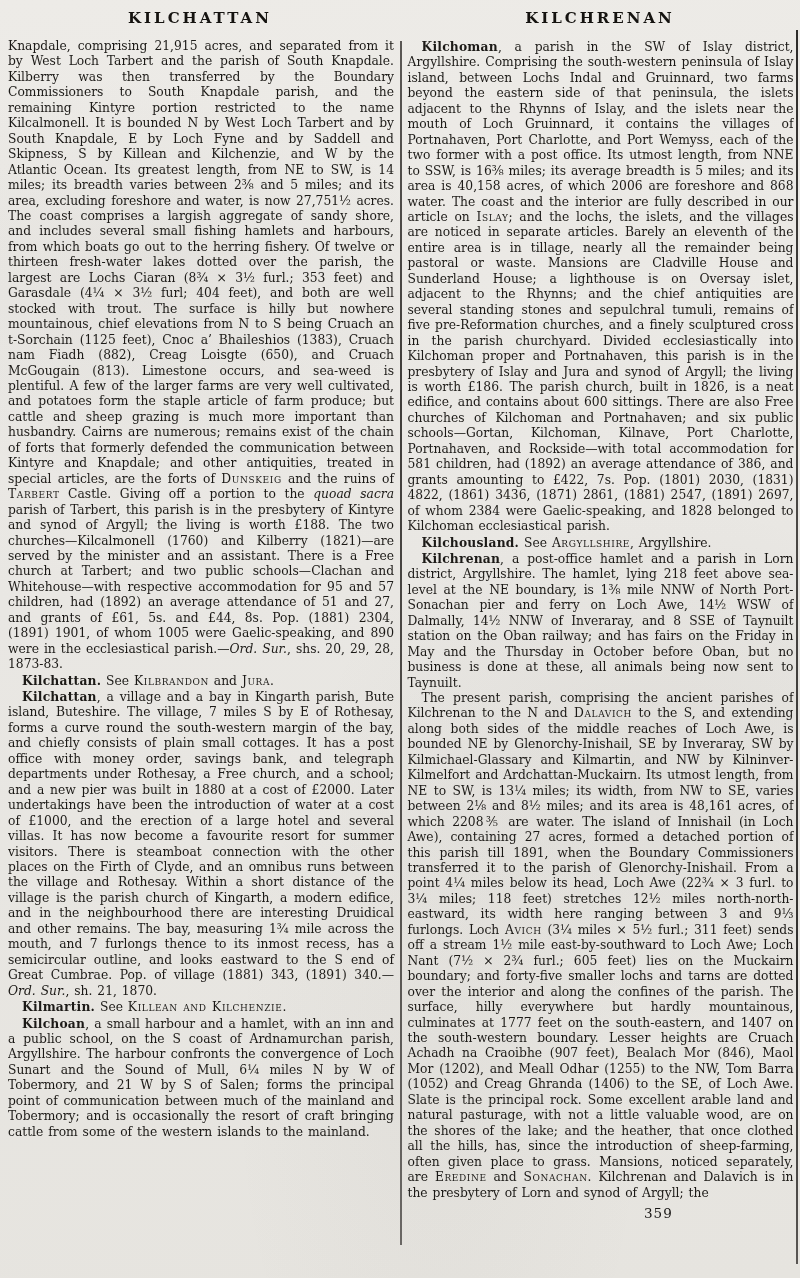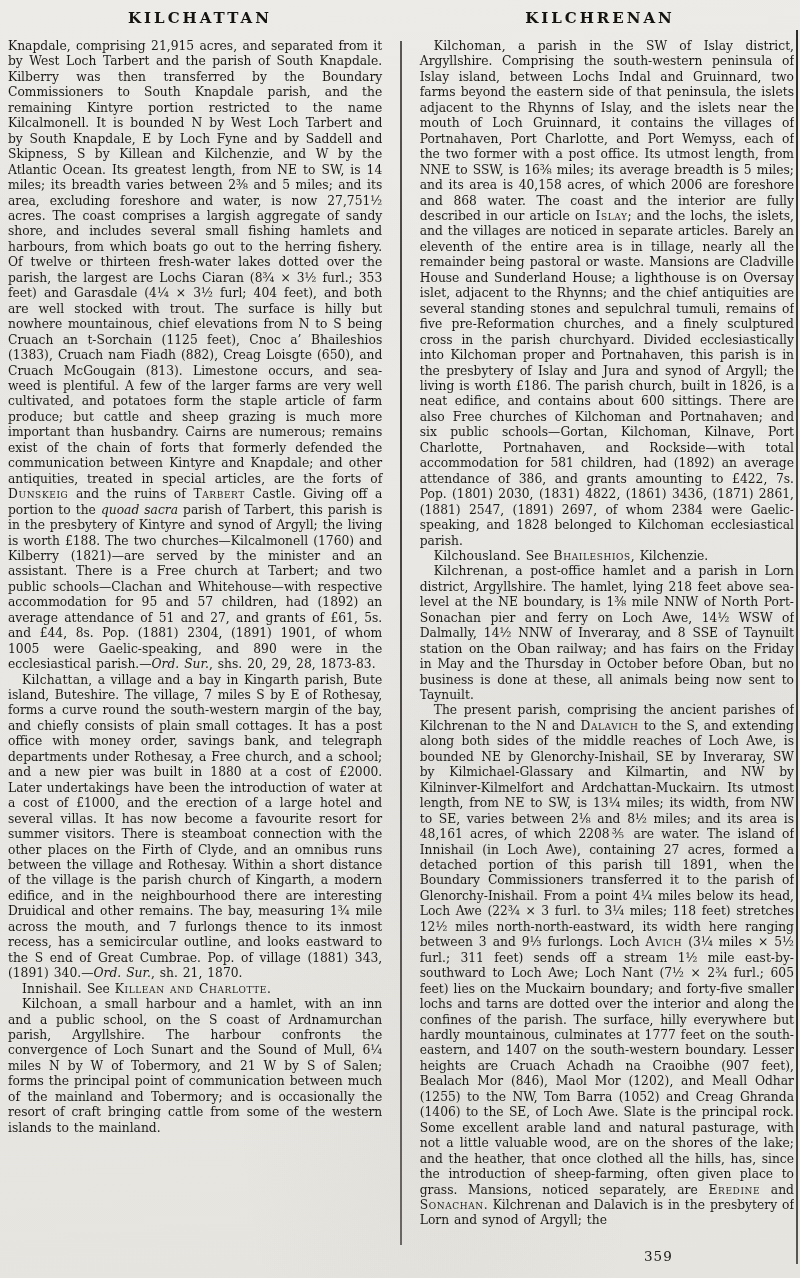--- a/index.html
+++ b/index.html
@@ -34,21 +34,20 @@
     font-size:15px;
     letter-spacing:3px;
     color:#151310;
   }
   .columns{
     position:absolute;
     top:39px;left:8px;
     width:786px;height:1206px;
     display:flex;
     overflow:hidden;
-    gap:12px;
   }
   .column{
     width:386px;
     text-align:justify;
     hyphens:auto;
   }
   .divider{
     width:1.5px;
     margin:2px 6px 0 6px;
     background:linear-gradient(#5a5754, #3f3c39 30%, #55524f 70%, #6a6764);
@@ -60,26 +59,26 @@
     width:2px;
     background:linear-gradient(#2e2c2a, #4a4744 40%, #2e2c2a 80%, #5a5754);
   }
   .para{
     margin:0;
     font-size:12.3px;
     line-height:15.45px;
     word-spacing:1px;
   }
   .para.indent{text-indent:14px;}
-  .bold{font-weight:normal;letter-spacing:0.2px;}
+  .bold{font-weight:bold;letter-spacing:0.2px;}
   .italic{font-style:italic;}
   .smallcaps{font-variant:small-caps;letter-spacing:0.6px;margin-top:40px;}
   .page-number{
     position:absolute;
-    top:1248px;left:644px;
+    top:1205px;left:644px;
     font-size:13.5px;
     letter-spacing:1px;
     color:#181614;
   }
 </style>
 </head>
 <body>
 
 <div class="page">
 
@@ -88,28 +87,29 @@
       <span class="col-header">KILCHATTAN</span>
     </div>
     <div class="header-cell">
       <span class="col-header">KILCHRENAN</span>
     </div>
   </div>
 
   <div class="columns">
     <div class="column">
         <p class="para"><span>Knapdale, comprising 21,915 acres, and separated from it by West Loch Tarbert and the parish of South Knapdale. Kilberry was then transferred by the Boundary Commissioners to South Knapdale parish, and the remaining Kintyre portion restricted to the name Kilcalmonell. It is bounded N by West Loch Tarbert and by South Knapdale, E by Loch Fyne and by Saddell and Skipness, S by Killean and Kilchenzie, and W by the Atlantic Ocean. Its greatest length, from NE to SW, is 14 miles; its breadth varies between 2⅜ and 5 miles; and its area, excluding foreshore and water, is now 27,751½ acres. The coast comprises a largish aggregate of sandy shore, and includes several small fishing hamlets and harbours, from which boats go out to the herring fishery. Of twelve or thirteen fresh-water lakes dotted over the parish, the largest are Lochs Ciaran (8¾ × 3½ furl.; 353 feet) and Garasdale (4¼ × 3½ furl; 404 feet), and both are well stocked with trout. The surface is hilly but nowhere mountainous, chief elevations from N to S being Cruach an t-Sorchain (1125 feet), Cnoc a’ Bhaileshios (1383), Cruach nam Fiadh (882), Creag Loisgte (650), and Cruach McGougain (813). Limestone occurs, and sea-weed is plentiful. A few of the larger farms are very well cultivated, and potatoes form the staple article of farm produce; but cattle and sheep grazing is much more important than husbandry. Cairns are numerous; remains exist of the chain of forts that formerly defended the communication between Kintyre and Knapdale; and other antiquities, treated in special articles, are the forts of </span><span class="smallcaps">Dunskeig</span><span> and the ruins of </span><span class="smallcaps">Tarbert</span><span> Castle. Giving off a portion to the </span><span class="italic">quoad sacra</span><span> parish of Tarbert, this parish is in the presbytery of Kintyre and synod of Argyll; the living is worth £188. The two churches—Kilcalmonell (1760) and Kilberry (1821)—are served by the minister and an assistant. There is a Free church at Tarbert; and two public schools—Clachan and Whitehouse—with respective accommodation for 95 and 57 children, had (1892) an average attendance of 51 and 27, and grants of £61, 5s. and £44, 8s. Pop. (1881) 2304, (1891) 1901, of whom 1005 were Gaelic-speaking, and 890 were in the ecclesiastical parish.—</span><span class="italic">Ord. Sur.</span><span>, shs. 20, 29, 28, 1873-83.</span></p>
+        <p class="para indent"><span class="bold">Kilchattan.</span><span> See </span><span class="smallcaps">Kilbrandon</span><span> and </span><span class="smallcaps">Jura</span><span>.</span></p>
         <p class="para indent"><span class="bold">Kilchattan</span><span>, a village and a bay in Kingarth parish, Bute island, Buteshire. The village, 7 miles S by E of Rothesay, forms a curve round the south-western margin of the bay, and chiefly consists of plain small cottages. It has a post office with money order, savings bank, and telegraph departments under Rothesay, a Free church, and a school; and a new pier was built in 1880 at a cost of £2000. Later undertakings have been the introduction of water at a cost of £1000, and the erection of a large hotel and several villas. It has now become a favourite resort for summer visitors. There is steamboat connection with the other places on the Firth of Clyde, and an omnibus runs between the village and Rothesay. Within a short distance of the village is the parish church of Kingarth, a modern edifice, and in the neighbourhood there are interesting Druidical and other remains. The bay, measuring 1¾ mile across the mouth, and 7 furlongs thence to its inmost recess, has a semicircular outline, and looks eastward to the S end of Great Cumbrae. Pop. of village (1881) 343, (1891) 340.—</span><span class="italic">Ord. Sur.</span><span>, sh. 21, 1870.</span></p>
-        <p class="para indent"><span class="bold">Innishail.</span><span> See </span><span class="smallcaps">Killean and Charlotte</span><span>.</span></p>
+        <p class="para indent"><span class="bold">Kilmartin.</span><span> See </span><span class="smallcaps">Killean and Kilchenzie</span><span>.</span></p>
         <p class="para indent"><span class="bold">Kilchoan</span><span>, a small harbour and a hamlet, with an inn and a public school, on the S coast of Ardnamurchan parish, Argyllshire. The harbour confronts the convergence of Loch Sunart and the Sound of Mull, 6¼ miles N by W of Tobermory, and 21 W by S of Salen; forms the principal point of communication between much of the mainland and Tobermory; and is occasionally the resort of craft bringing cattle from some of the western islands to the mainland.</span></p>
       </div>
     <div class="divider"></div>
     <div class="column">
         <p class="para indent"><span class="bold">Kilchoman</span><span>, a parish in the SW of Islay district, Argyllshire. Comprising the south-western peninsula of Islay island, between Lochs Indal and Gruinnard, two farms beyond the eastern side of that peninsula, the islets adjacent to the Rhynns of Islay, and the islets near the mouth of Loch Gruinnard, it contains the villages of Portnahaven, Port Charlotte, and Port Wemyss, each of the two former with a post office. Its utmost length, from NNE to SSW, is 16⅜ miles; its average breadth is 5 miles; and its area is 40,158 acres, of which 2006 are foreshore and 868 water. The coast and the interior are fully described in our article on </span><span class="smallcaps">Islay</span><span>; and the lochs, the islets, and the villages are noticed in separate articles. Barely an eleventh of the entire area is in tillage, nearly all the remainder being pastoral or waste. Mansions are Cladville House and Sunderland House; a lighthouse is on Oversay islet, adjacent to the Rhynns; and the chief antiquities are several standing stones and sepulchral tumuli, remains of five pre-Reformation churches, and a finely sculptured cross in the parish churchyard. Divided ecclesiastically into Kilchoman proper and Portnahaven, this parish is in the presbytery of Islay and Jura and synod of Argyll; the living is worth £186. The parish church, built in 1826, is a neat edifice, and contains about 600 sittings. There are also Free churches of Kilchoman and Portnahaven; and six public schools—Gortan, Kilchoman, Kilnave, Port Charlotte, Portnahaven, and Rockside—with total accommodation for 581 children, had (1892) an average attendance of 386, and grants amounting to £422, 7s. Pop. (1801) 2030, (1831) 4822, (1861) 3436, (1871) 2861, (1881) 2547, (1891) 2697, of whom 2384 were Gaelic-speaking, and 1828 belonged to Kilchoman ecclesiastical parish.</span></p>
-        <p class="para indent"><span class="bold">Kilchousland.</span><span> See </span><span class="smallcaps">Bhaileshios</span><span>, Kilchenzie.</span></p>
+        <p class="para indent"><span class="bold">Kilchousland.</span><span> See </span><span class="smallcaps">Argyllshire</span><span>, Argyllshire.</span></p>
         <p class="para indent"><span class="bold">Kilchrenan</span><span>, a post-office hamlet and a parish in Lorn district, Argyllshire. The hamlet, lying 218 feet above sea-level at the NE boundary, is 1⅜ mile NNW of North Port-Sonachan pier and ferry on Loch Awe, 14½ WSW of Dalmally, 14½ NNW of Inveraray, and 8 SSE of Taynuilt station on the Oban railway; and has fairs on the Friday in May and the Thursday in October before Oban, but no business is done at these, all animals being now sent to Taynuilt.</span></p>
         <p class="para indent"><span>The present parish, comprising the ancient parishes of Kilchrenan to the N and </span><span class="smallcaps">Dalavich</span><span> to the S, and extending along both sides of the middle reaches of Loch Awe, is bounded NE by Glenorchy-Inishail, SE by Inveraray, SW by Kilmichael-Glassary and Kilmartin, and NW by Kilninver-Kilmelfort and Ardchattan-Muckairn. Its utmost length, from NE to SW, is 13¼ miles; its width, from NW to SE, varies between 2⅛ and 8½ miles; and its area is 48,161 acres, of which 2208⅗ are water. The island of Innishail (in Loch Awe), containing 27 acres, formed a detached portion of this parish till 1891, when the Boundary Commissioners transferred it to the parish of Glenorchy-Inishail. From a point 4¼ miles below its head, Loch Awe (22¾ × 3 furl. to 3¼ miles; 118 feet) stretches 12½ miles north-north-eastward, its width here ranging between 3 and 9⅓ furlongs. Loch </span><span class="smallcaps">Avich</span><span> (3¼ miles × 5½ furl.; 311 feet) sends off a stream 1½ mile east-by-southward to Loch Awe; Loch Nant (7½ × 2¾ furl.; 605 feet) lies on the Muckairn boundary; and forty-five smaller lochs and tarns are dotted over the interior and along the confines of the parish. The surface, hilly everywhere but hardly mountainous, culminates at 1777 feet on the south-eastern, and 1407 on the south-western boundary. Lesser heights are Cruach Achadh na Craoibhe (907 feet), Bealach Mor (846), Maol Mor (1202), and Meall Odhar (1255) to the NW, Tom Barra (1052) and Creag Ghranda (1406) to the SE, of Loch Awe. Slate is the principal rock. Some excellent arable land and natural pasturage, with not a little valuable wood, are on the shores of the lake; and the heather, that once clothed all the hills, has, since the introduction of sheep-farming, often given place to grass. Mansions, noticed separately, are </span><span class="smallcaps">Eredine</span><span> and </span><span class="smallcaps">Sonachan</span><span>. Kilchrenan and Dalavich is in the presbytery of Lorn and synod of Argyll; the</span></p>
       </div>
   </div>
 
   <div class="edge-line"></div>
 
   <div class="page-number">359</div>
 
 </div>

